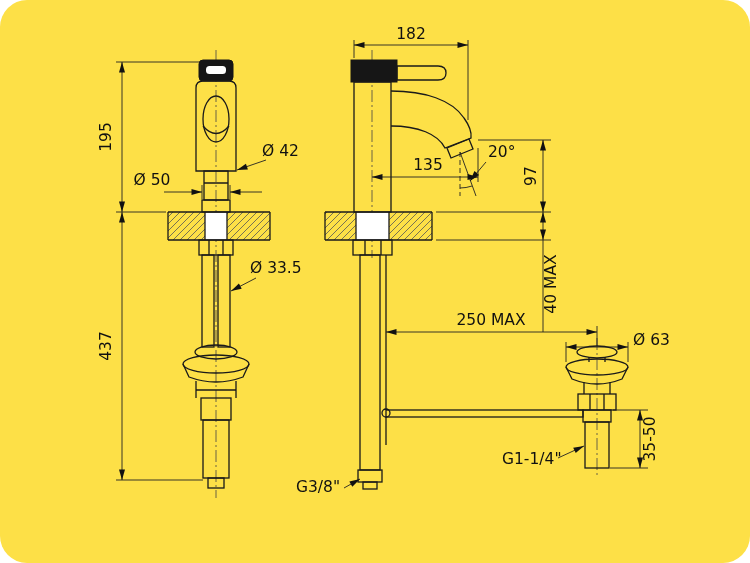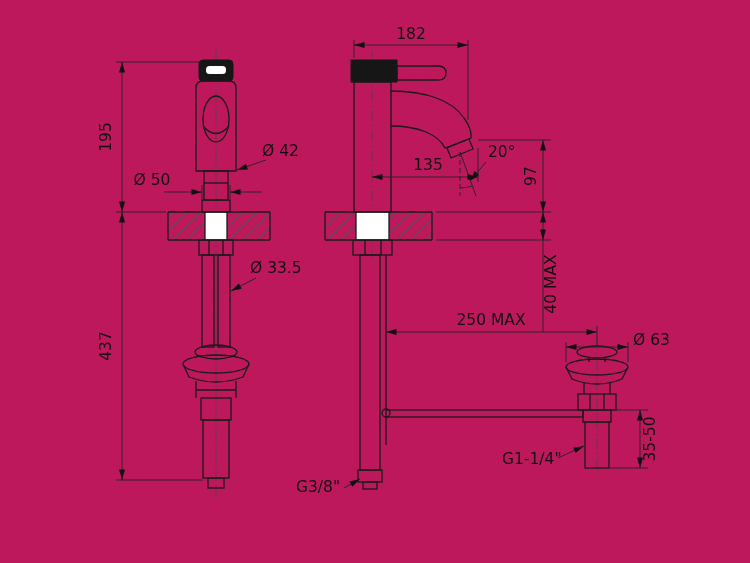--- a/index.html
+++ b/index.html
@@ -1,16 +1,16 @@
 <!DOCTYPE html>
 <html><head>
 <meta charset="utf-8">
 <style>
   html,body{margin:0;padding:0;background:#ffffff;}
-  .sheet{width:750px;height:563px;background:#be185d;position:relative;overflow:hidden;}
+  .sheet{width:750px;height:563px;background:#fde047;position:relative;overflow:hidden;border-radius:27px;}
   svg{display:block;}
   svg text{font-family:"DejaVu Sans","Liberation Sans",sans-serif;font-size:15.5px;fill:#111;}
   .outline{stroke:#1a1a1a;stroke-width:1.3;fill:none;}
   .dim{stroke:#222;stroke-width:0.9;fill:none;}
   .cl{stroke:#444;stroke-width:0.8;fill:none;stroke-dasharray:12 3 2 3;}
 </style>
 </head>
 <body>
 
 <div class="sheet">

